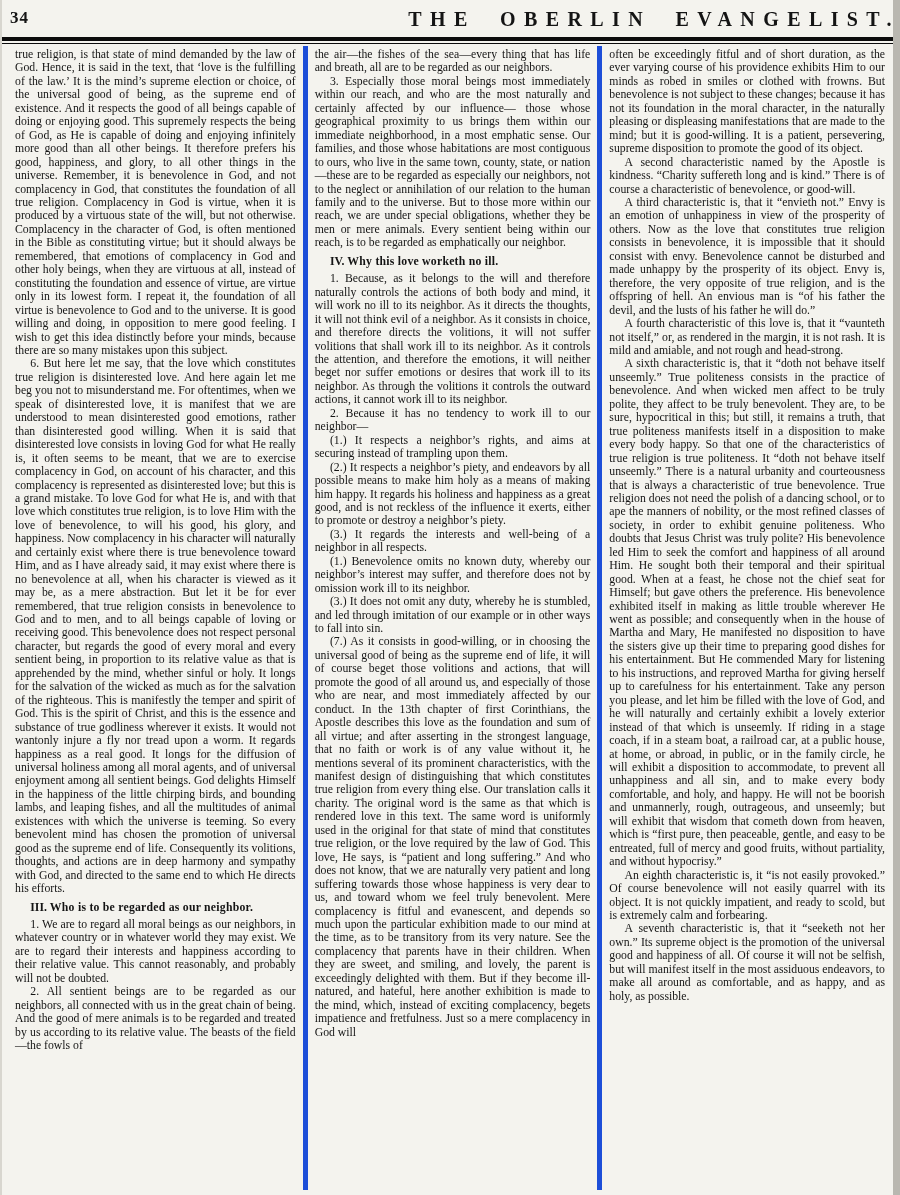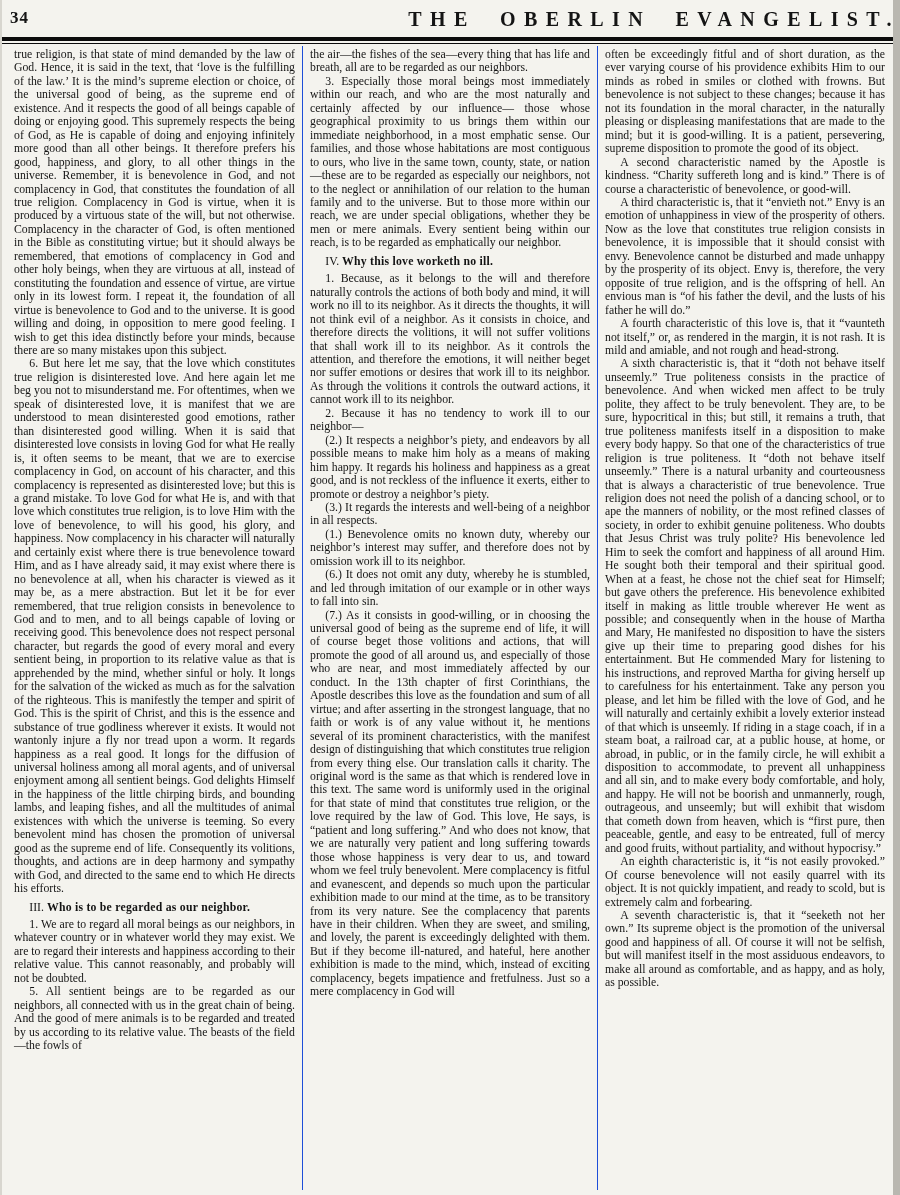--- a/index.html
+++ b/index.html
@@ -42,70 +42,70 @@
   }
   .double-rule {
     margin: 3px 2px 0 2px;
     border-top: 4px solid #0c0c0c;
     border-bottom: 1px solid #0c0c0c;
     height: 7px;
   }
   .columns {
     display: flex;
     height: 1146px;
-    padding: 2px 8px 0 0;
-    justify-content: flex-end;
+    padding: 2px 8px 0 8px;
   }
   .col {
     width: 295px;
     padding: 2px 7px 0 7px;
     font-size: 11.75px;
     line-height: 13.45px;
     text-align: justify;
     overflow: hidden;
   }
-  .col + .col { border-left: 1px solid #1d4ed8; }
+  .col + .col { border-left: 5px solid #1d4ed8; }
   p.body { text-indent: 1.3em; }
   p.body.noindent { text-indent: 0; }
   p.heading {
     margin: 5px 0 4px 0;
     text-indent: 1.3em;
     font-weight: bold;
   }
-  p.heading .roman { font-style: normal; font-weight: normal; }
+  p.heading .roman { font-style: normal; font-weight: bold; }
   p.heading .htext { font-weight: bold; letter-spacing: 0.02em; }
 </style>
 </head>
 <body>
 
 <div class="page">
   <header class="masthead-row">
     <div class="page-number">34</div>
     <div class="masthead">THE OBERLIN EVANGELIST.</div>
   </header>
   <div class="double-rule"></div>
 
   <main class="columns">
     <section class="col" id="col-0">
         <p class="body noindent">true religion, is that state of mind demanded by the law of God.  Hence, it is said in the text, that ‘love is the fulfilling of the law.’  It is the mind’s supreme election or choice, of the universal good of being, as the supreme end of existence. And it respects the good of all beings capable of doing or enjoying good.  This supremely respects the being of God, as He is capable of doing and enjoying infinitely more good than all other beings. It therefore prefers his good, happiness, and glory, to all other things in the universe.  Remember, it is benevolence in God, and not complacency in God, that constitutes the foundation of all true religion.  Complacency in God is virtue, when it is produced by a virtuous state of the will, but not otherwise.  Complacency in the character of God, is often mentioned in the Bible as constituting virtue; but it should always be remembered, that emotions of complacency in God and other holy beings, when they are virtuous at all, instead of constituting the foundation and essence of virtue, are virtue only in its lowest form.  I repeat it, the foundation of all virtue is benevolence to God and to the universe.  It is good willing and doing, in opposition to mere good feeling.  I wish to get this idea distinctly before your minds, because there are so many mistakes upon this subject.</p>
         <p class="body">6. But here let me say, that the love which constitutes true religion is disinterested love.  And here again let me beg you not to misunderstand me. For oftentimes, when we speak of disinterested love, it is manifest that we are understood to mean disinterested good emotions, rather than disinterested good willing.  When it is said that disinterested love consists in loving God for what He really is, it often seems to be meant, that we are to exercise complacency in God, on account of his character, and this complacency is represented as disinterested love; but this is a grand mistake.  To love God for what He is, and with that love which constitutes true religion, is to love Him with the love of benevolence, to will his good, his glory, and happiness.  Now complacency in his character will naturally and certainly exist where there is true benevolence toward Him, and as I have already said, it may exist where there is no benevolence at all, when his character is viewed as it may be, as a mere abstraction.  But let it be for ever remembered, that true religion consists in benevolence to God and to men, and to all beings capable of loving or receiving good.  This benevolence does not respect personal character, but regards the good of every moral and every sentient being, in proportion to its relative value as that is apprehended by the mind, whether sinful or holy.  It longs for the salvation of the wicked as much as for the salvation of the righteous.  This is manifestly the temper and spirit of God.  This is the spirit of Christ, and this is the essence and substance of true godliness wherever it exists.  It would not wantonly injure a fly nor tread upon a worm.  It regards happiness as a real good.  It longs for the diffusion of universal holiness among all moral agents, and of universal enjoyment among all sentient beings.  God delights Himself in the happiness of the little chirping birds, and bounding lambs, and leaping fishes, and all the multitudes of animal existences with which the universe is teeming.  So every benevolent mind has chosen the promotion of universal good as the supreme end of life.  Consequently its volitions, thoughts, and actions are in deep harmony and sympathy with God, and directed to the same end to which He directs his efforts.</p>
         <p class="heading"><span class="roman">III. </span><span class="htext"> Who is to be regarded as our neighbor.</span></p>
         <p class="body">1. We are to regard all moral beings as our neighbors, in whatever country or in whatever world they may exist.  We are to regard their interests and happiness according to their relative value.  This cannot reasonably, and probably will not be doubted.</p>
-        <p class="body">5. All sentient beings are to be regarded as our neighbors, all connected with us in the great chain of being.  And the good of mere animals is to be regarded and treated by us according to its relative value.  The beasts of the field—the fowls of</p>
+        <p class="body">2. All sentient beings are to be regarded as our neighbors, all connected with us in the great chain of being.  And the good of mere animals is to be regarded and treated by us according to its relative value.  The beasts of the field—the fowls of</p>
       </section>
     <section class="col" id="col-1">
         <p class="body noindent">the air—the fishes of the sea—every thing that has life and breath, all are to be regarded as our neighbors.</p>
         <p class="body">3. Especially those moral beings most immediately within our reach, and who are the most naturally and certainly affected by our influence— those whose geographical proximity to us brings them within our immediate neighborhood, in a most emphatic sense.  Our families, and those whose habitations are most contiguous to ours, who live in the same town, county, state, or nation—these are to be regarded as especially our neighbors, not to the neglect or annihilation of our relation to the human family and to the universe. But to those more within our reach, we are under special obligations, whether they be men or mere animals.  Every sentient being within our reach, is to be regarded as emphatically our neighbor.</p>
         <p class="heading"><span class="roman">IV. </span><span class="htext"> Why this love worketh no ill.</span></p>
         <p class="body">1. Because, as it belongs to the will and therefore naturally controls the actions of both body and mind, it will work no ill to its neighbor.  As it directs the thoughts, it will not think evil of a neighbor.  As it consists in choice, and therefore directs the volitions, it will not suffer volitions that shall work ill to its neighbor.  As it controls the attention, and therefore the emotions, it will neither beget nor suffer emotions or desires that work ill to its neighbor.  As through the volitions it controls the outward actions, it cannot work ill to its neighbor.</p>
         <p class="body">2. Because it has no tendency to work ill to our neighbor—</p>
+        <p class="body">(1.) It respects a neighbor’s rights, and aims at securing instead of trampling upon them.</p>
         <p class="body">(2.) It respects a neighbor’s piety, and endeavors by all possible means to make him holy as a means of making him happy.  It regards his holiness and happiness as a great good, and is not reckless of the influence it exerts, either to promote or destroy a neighbor’s piety.</p>
         <p class="body">(3.) It regards the interests and well-being of a neighbor in all respects.</p>
         <p class="body">(1.) Benevolence omits no known duty, whereby our neighbor’s interest may suffer, and therefore does not by omission work ill to its neighbor.</p>
-        <p class="body">(6.) It does not omit any duty, whereby he is stumbled, and led through imitation of our example or in other ways to fall into sin.</p>
+        <p class="body">(3.) It does not omit any duty, whereby he is stumbled, and led through imitation of our example or in other ways to fall into sin.</p>
         <p class="body">(7.) As it consists in good-willing, or in choosing the universal good of being as the supreme end of life, it will of course beget those volitions and actions, that will promote the good of all around us, and especially of those who are near, and most immediately affected by our conduct.  In the 13th chapter of first Corinthians, the Apostle describes this love as the foundation and sum of all virtue; and after asserting in the strongest language, that no faith or work is of any value without it, he mentions several of its prominent characteristics, with the manifest design of distinguishing that which constitutes true religion from every thing else. Our translation calls it charity.  The original word is the same as that which is rendered love in this text.  The same word is uniformly used in the original for that state of mind that constitutes true religion, or the love required by the law of God. This love, He says, is “patient and long suffering.” And who does not know, that we are naturally very patient and long suffering towards those whose happiness is very dear to us, and toward whom we feel truly benevolent.  Mere complacency is fitful and evanescent, and depends so much upon the particular exhibition made to our mind at the time, as to be transitory from its very nature.  See the complacency that parents have in their children.  When they are sweet, and smiling, and lovely, the parent is exceedingly delighted with them.  But if they become ill-natured, and hateful, here another exhibition is made to the mind, which, instead of exciting complacency, begets impatience and fretfulness.  Just so a mere complacency in God will</p>
       </section>
     <section class="col" id="col-2">
         <p class="body noindent">often be exceedingly fitful and of short duration, as the ever varying course of his providence exhibits Him to our minds as robed in smiles or clothed with frowns.  But benevolence is not subject to these changes; because it has not its foundation in the moral character, in the naturally pleasing or displeasing manifestations that are made to the mind; but it is good-willing.  It is a patient, persevering, supreme disposition to promote the good of its object.</p>
         <p class="body">A second characteristic named by the Apostle is kindness.  “Charity suffereth long and is kind.” There is of course a characteristic of benevolence, or good-will.</p>
         <p class="body">A third characteristic is, that it “envieth not.” Envy is an emotion of unhappiness in view of the prosperity of others.  Now as the love that constitutes true religion consists in benevolence, it is impossible that it should consist with envy.  Benevolence cannot be disturbed and made unhappy by the prosperity of its object.  Envy is, therefore, the very opposite of true religion, and is the offspring of hell.  An envious man is “of his father the devil, and the lusts of his father he will do.”</p>
         <p class="body">A fourth characteristic of this love is, that it “vaunteth not itself,” or, as rendered in the margin, it is not rash.  It is mild and amiable, and not rough and head-strong.</p>
         <p class="body">A sixth characteristic is, that it “doth not behave itself unseemly.”  True politeness consists in the practice of benevolence.  And when wicked men affect to be truly polite, they affect to be truly benevolent.  They are, to be sure, hypocritical in this; but still, it remains a truth, that true politeness manifests itself in a disposition to make every body happy.  So that one of the characteristics of true religion is true politeness.  It “doth not behave itself unseemly.”  There is a natural urbanity and courteousness that is always a characteristic of true benevolence.  True religion does not need the polish of a dancing school, or to ape the manners of nobility, or the most refined classes of society, in order to exhibit genuine politeness. Who doubts that Jesus Christ was truly polite? His benevolence led Him to seek the comfort and happiness of all around Him.  He sought both their temporal and their spiritual good.  When at a feast, he chose not the chief seat for Himself; but gave others the preference.  His benevolence exhibited itself in making as little trouble wherever He went as possible; and consequently when in the house of Martha and Mary, He manifested no disposition to have the sisters give up their time to preparing good dishes for his entertainment. But He commended Mary for listening to his instructions, and reproved Martha for giving herself up to carefulness for his entertainment.  Take any person you please, and let him be filled with the love of God, and he will naturally and certainly exhibit a lovely exterior instead of that which is unseemly.  If riding in a stage coach, if in a steam boat, a railroad car, at a public house, at home, or abroad, in public, or in the family circle, he will exhibit a disposition to accommodate, to prevent all unhappiness and all sin, and to make every body comfortable, and holy, and happy.  He will not be boorish and unmannerly, rough, outrageous, and unseemly; but will exhibit that wisdom that cometh down from heaven, which is “first pure, then peaceable, gentle, and easy to be entreated, full of mercy and good fruits, without partiality, and without hypocrisy.”</p>
         <p class="body">An eighth characteristic is, it “is not easily provoked.”  Of course benevolence will not easily quarrel with its object.  It is not quickly impatient, and ready to scold, but is extremely calm and forbearing.</p>
         <p class="body">A seventh characteristic is, that it “seeketh not her own.”  Its supreme object is the promotion of the universal good and happiness of all.  Of course it will not be selfish, but will manifest itself in the most assiduous endeavors, to make all around as comfortable, and as happy, and as holy, as possible.</p>

